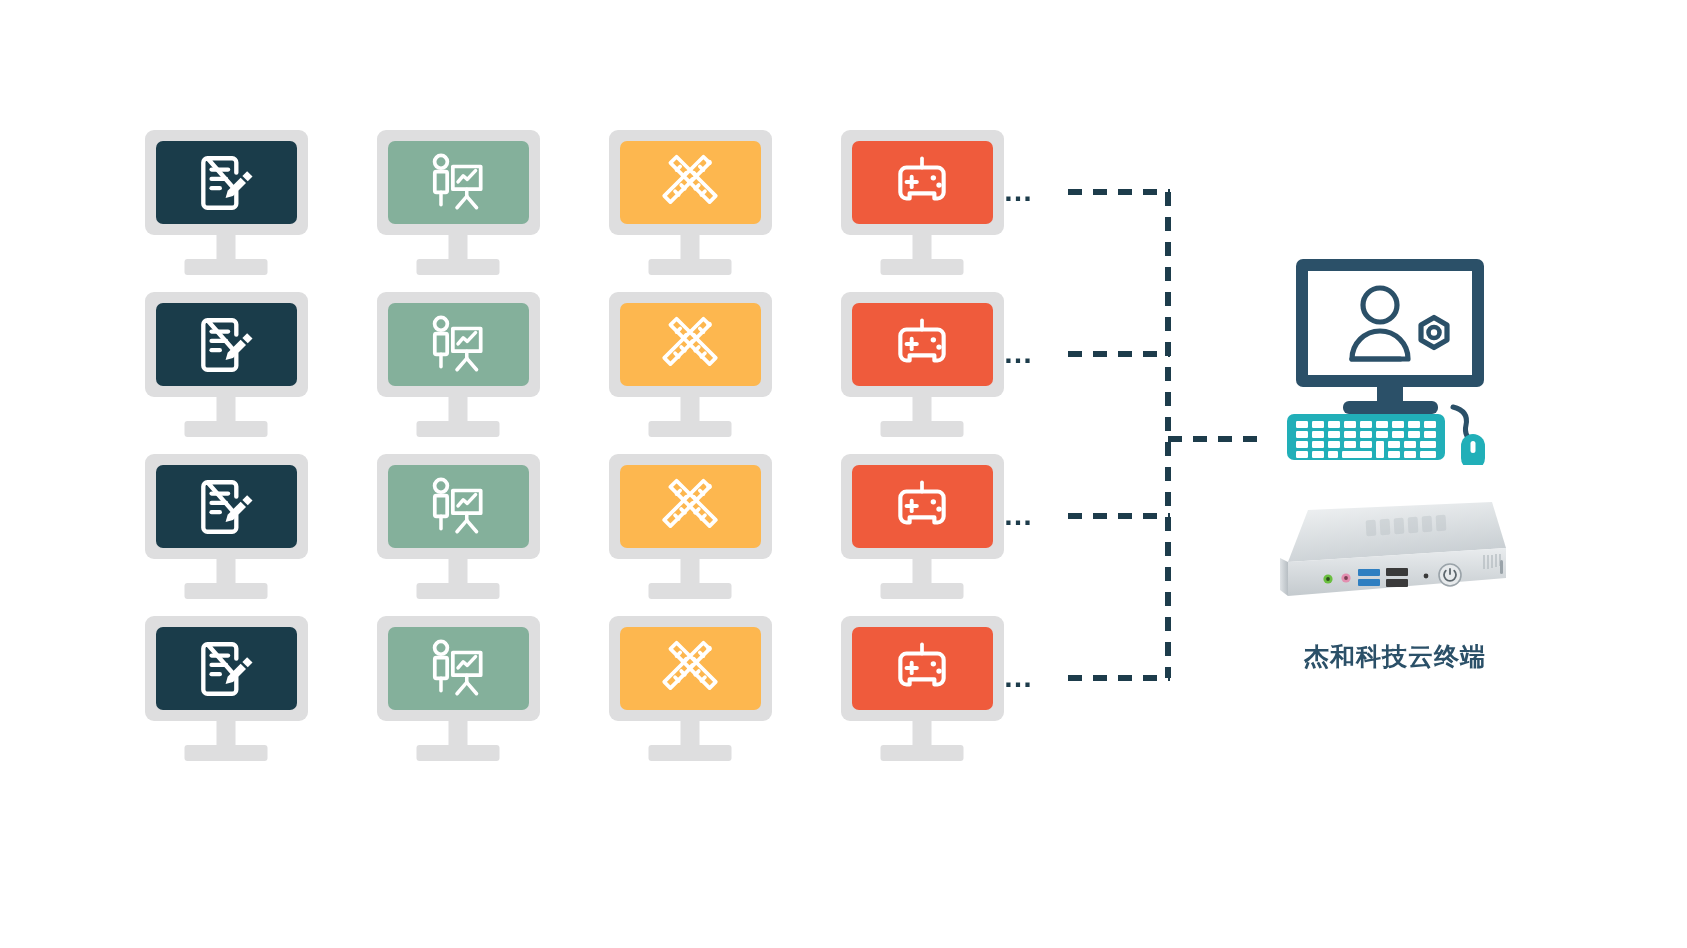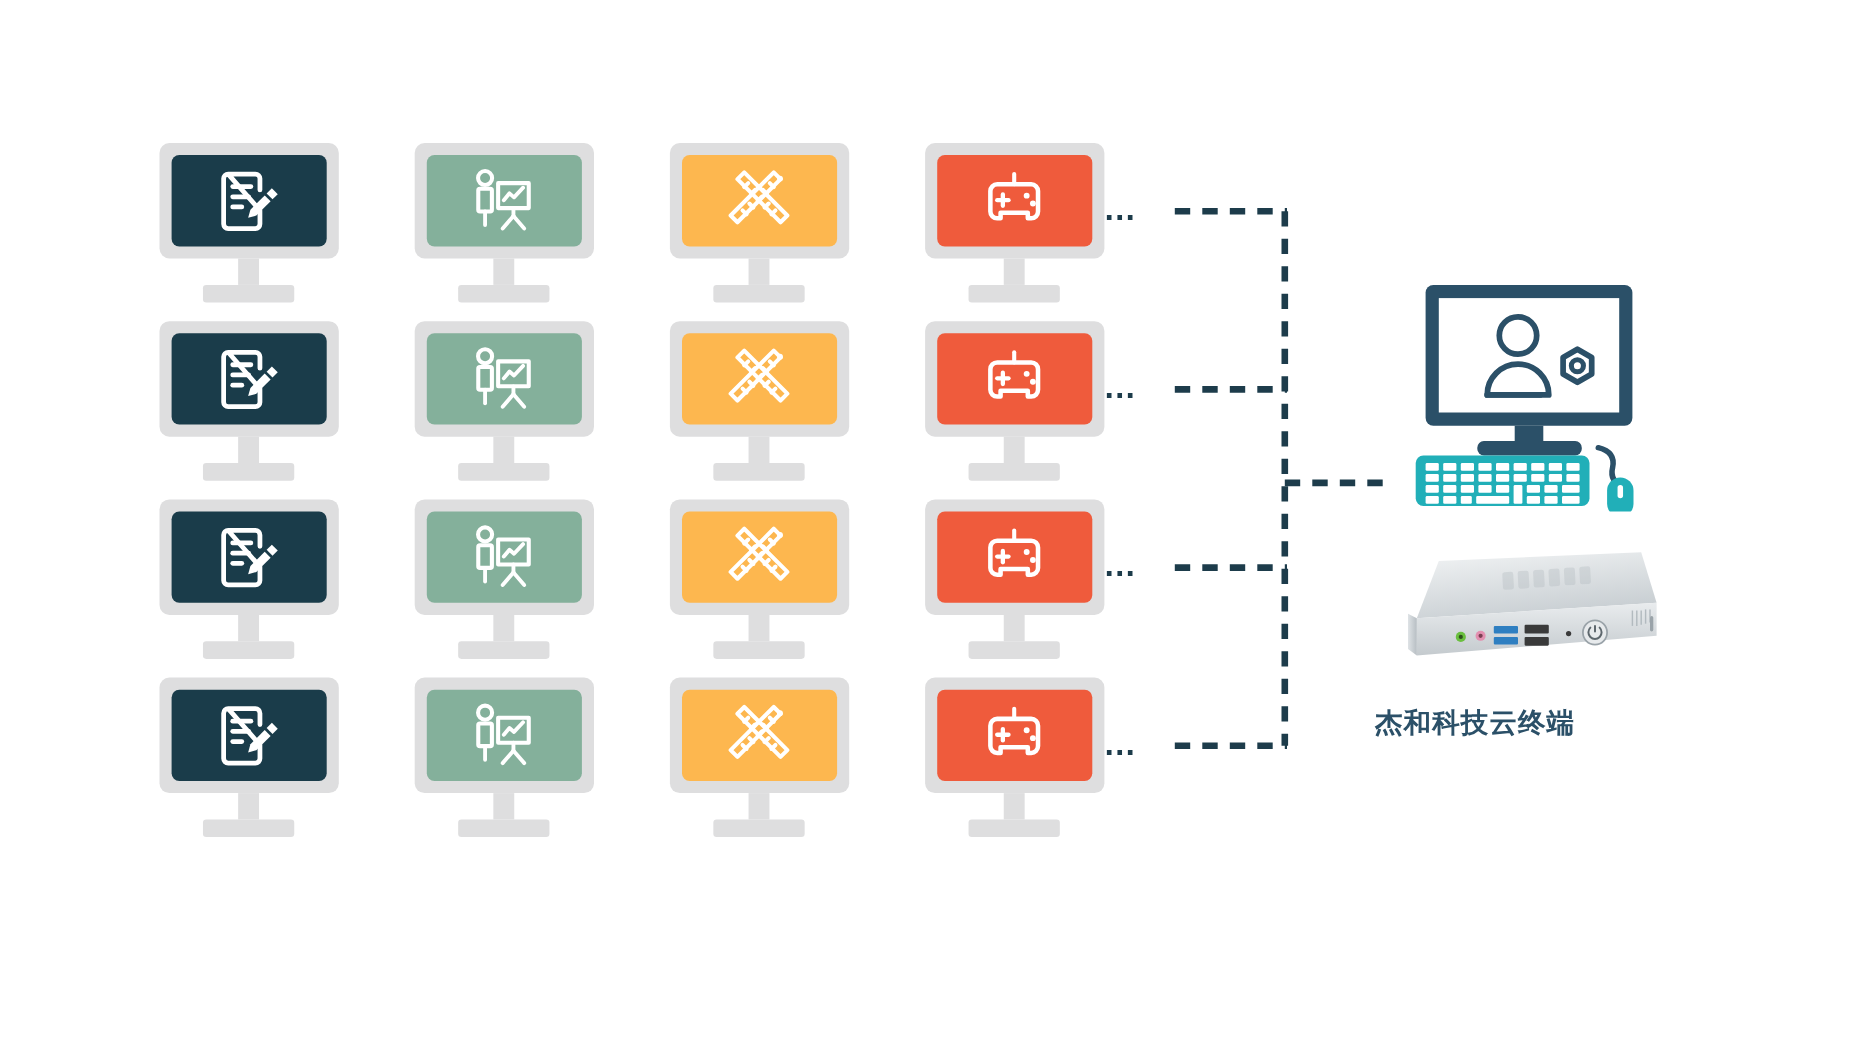--- a/index.html
+++ b/index.html
@@ -118,20 +118,21 @@
     left: 1270px;
     top: 500px;
     width: 240px;
     height: 130px;
   }
   #terminal-label {
     position: absolute;
     left: 1250px;
     top: 640px;
     width: 290px;
+    text-align: center;
     color: #2b5068;
     font-size: 25px;
     font-weight: 700;
     letter-spacing: 1px;
     font-family: "DejaVu Sans", "Liberation Sans", sans-serif;
   }
 </style>
 </head>
 <body>
 

